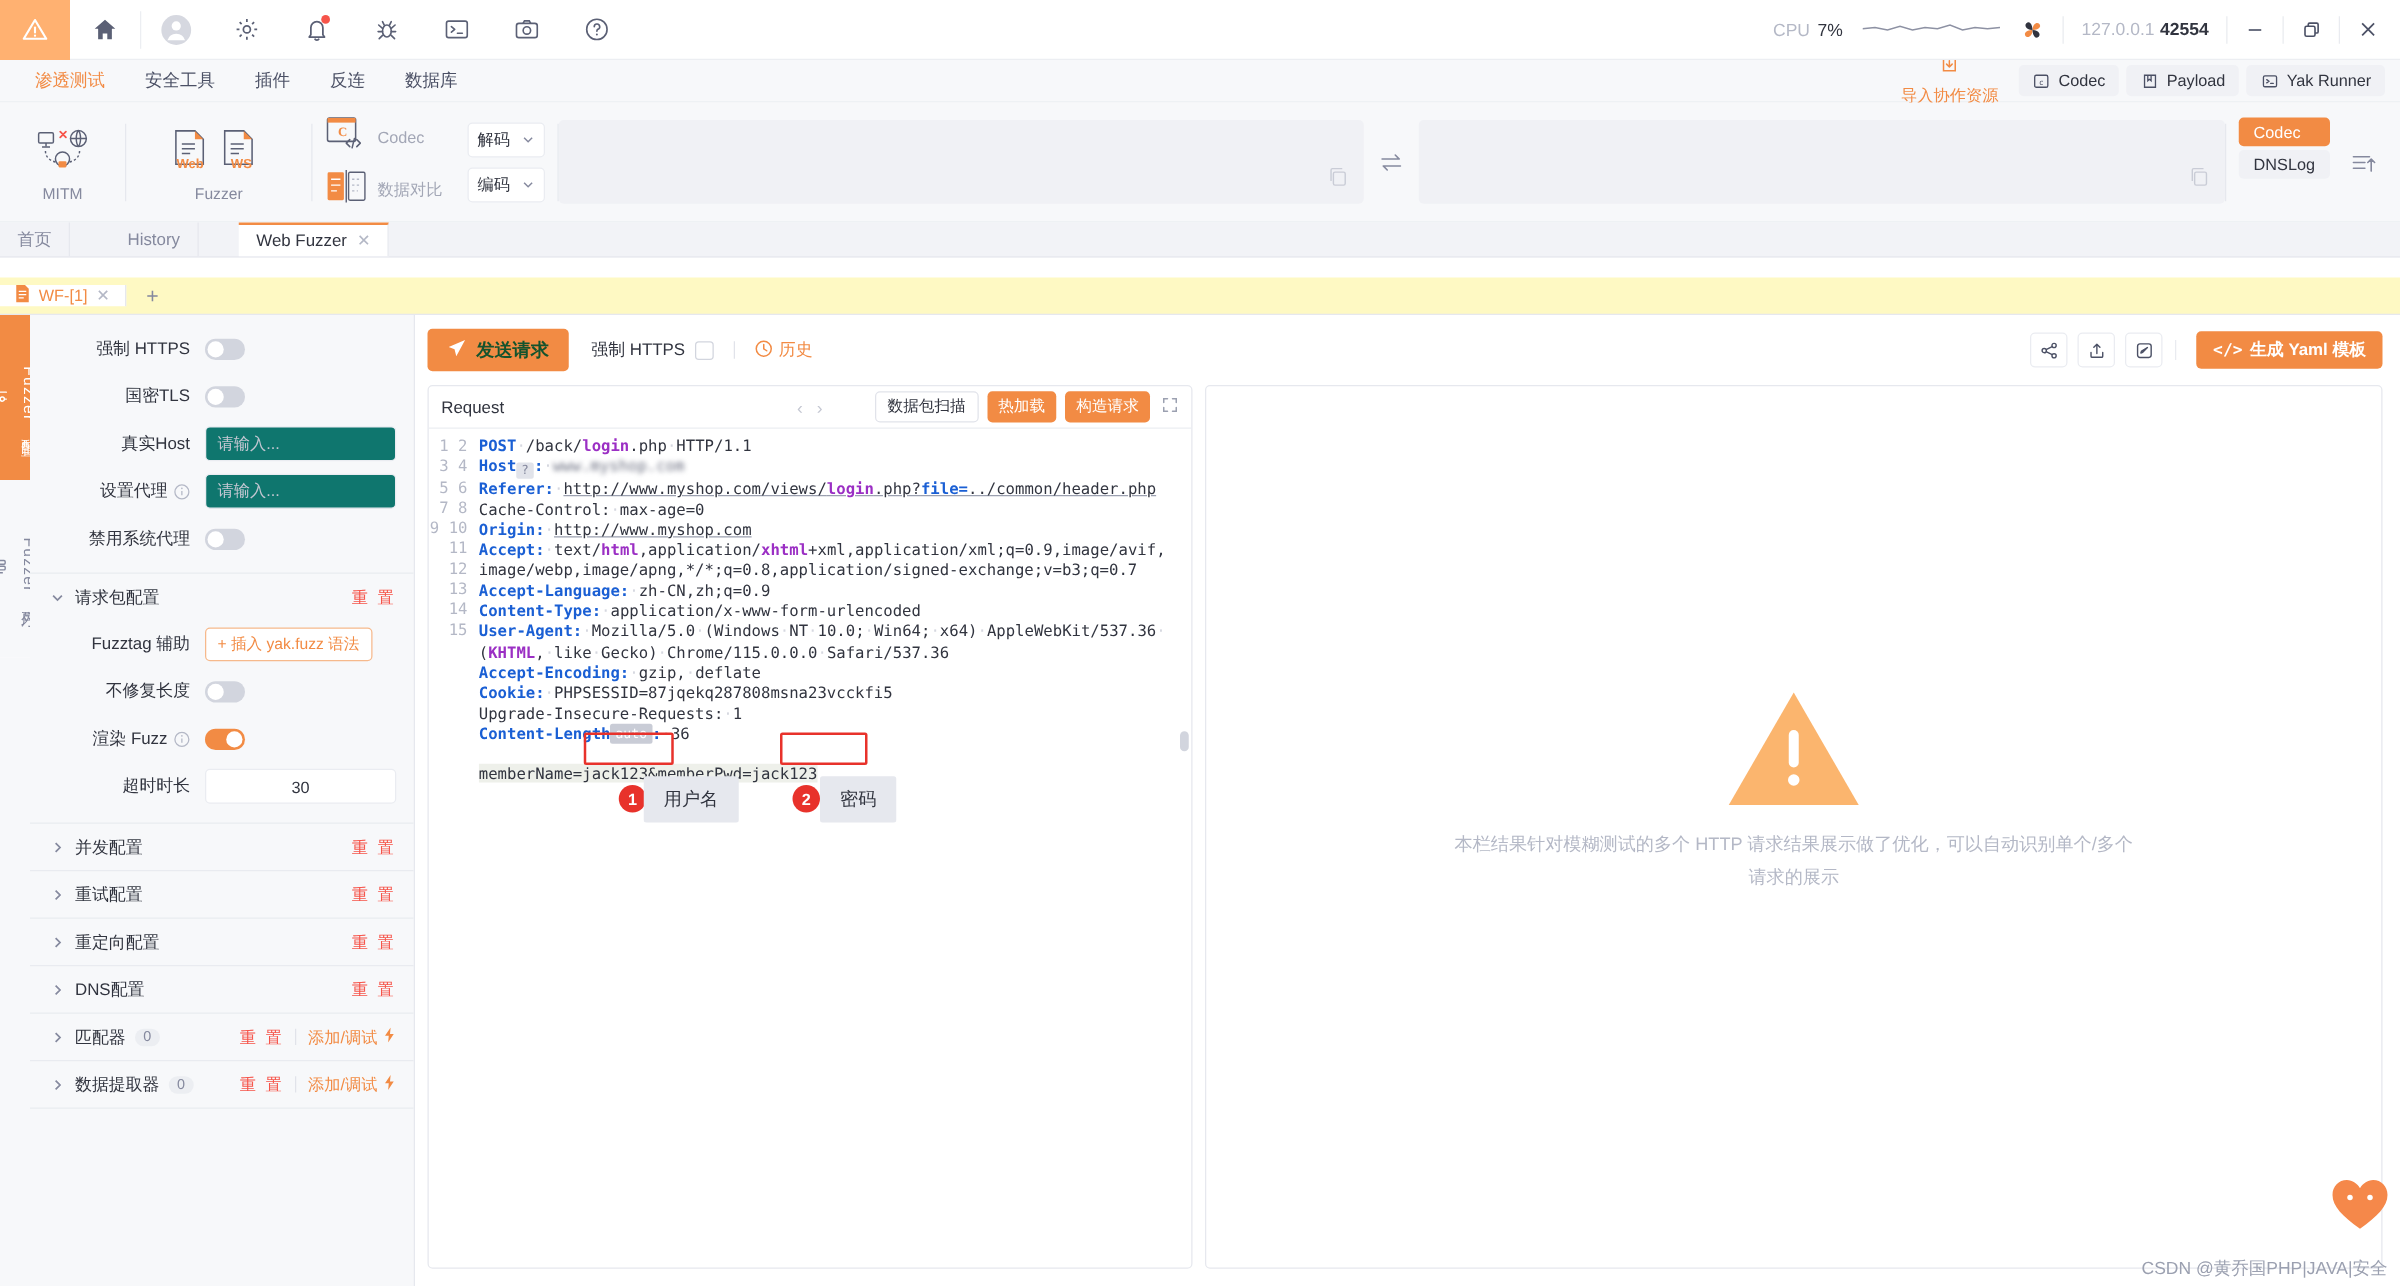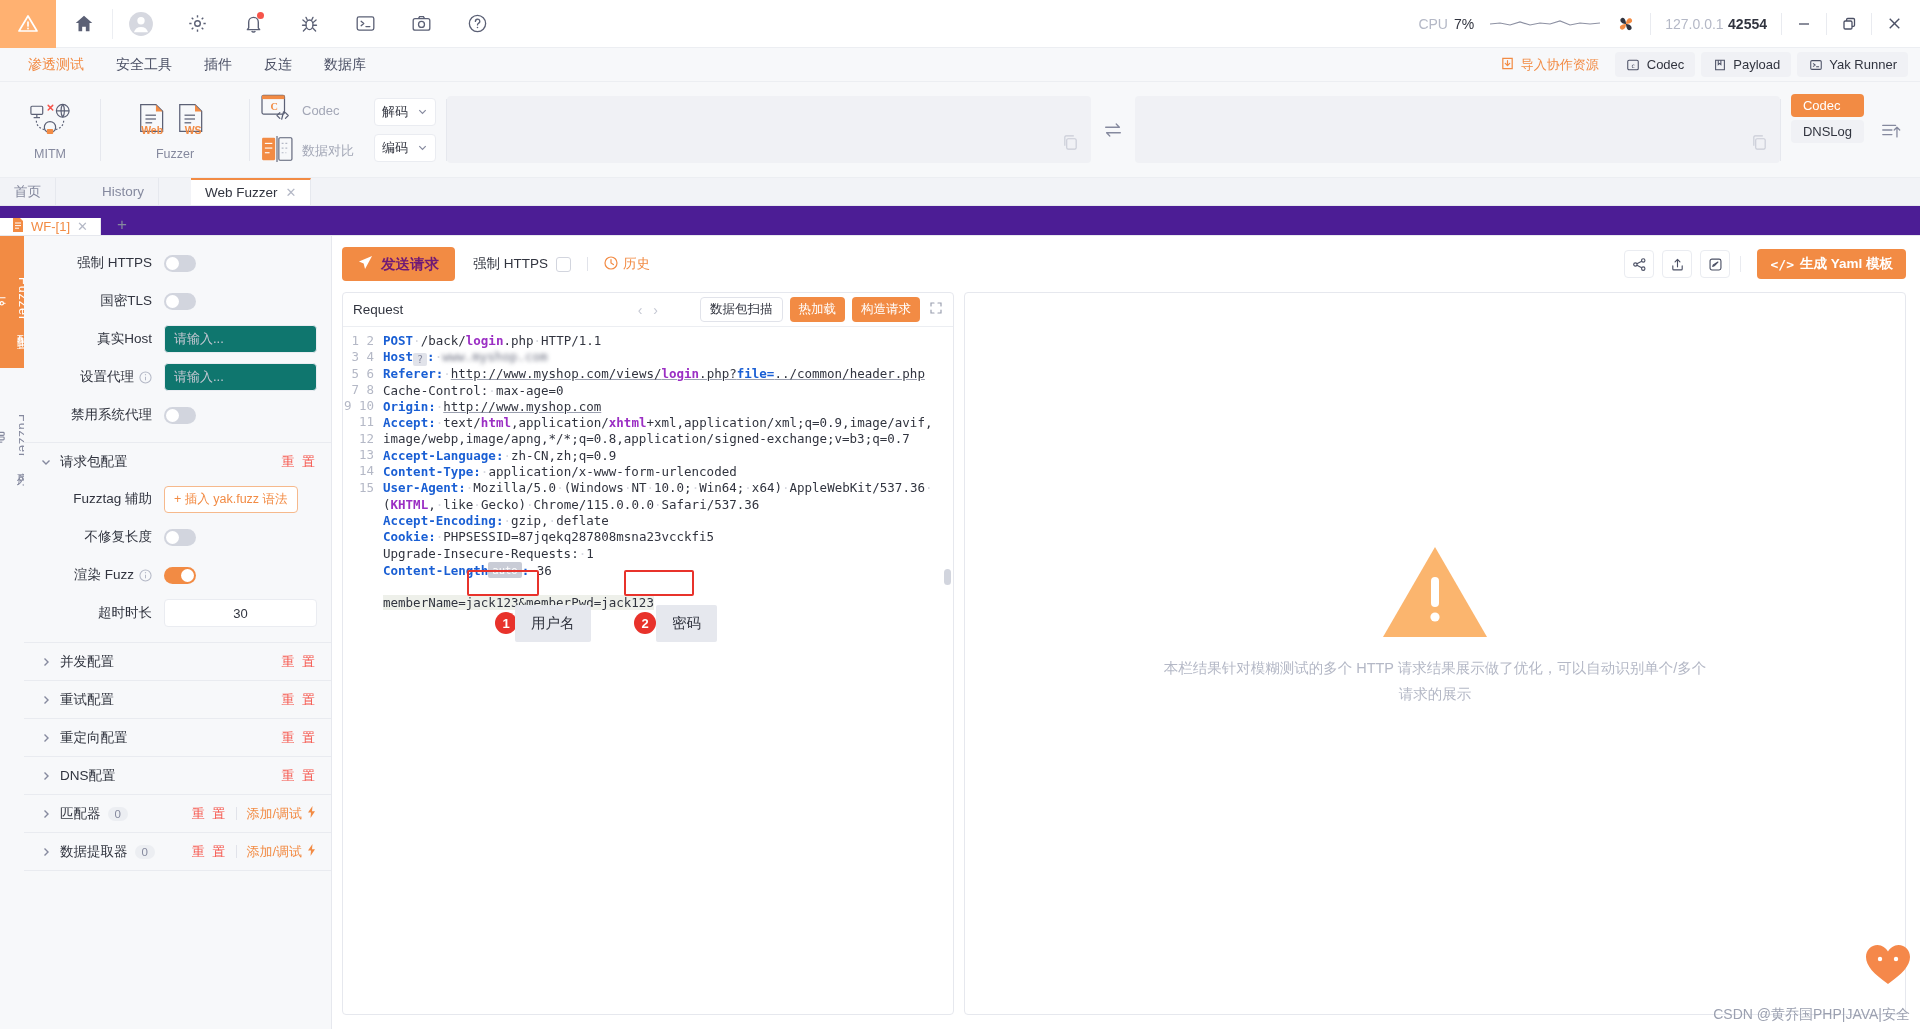--- a/index.html
+++ b/index.html
@@ -51,21 +51,21 @@
   .menubar {
     height: 34px; flex: 0 0 34px; display: flex; align-items: center;
     background: #f7f8fa; border-bottom: 1px solid #eceef2; padding-left: 12px;
   }
   .menu-item {
     font-size: 14px; color: #4b5065; padding: 0 16px; height: 34px;
     display: flex; align-items: center;
   }
   .menu-item.active { color: #f28b44; }
   .menubar-right { margin-left: auto; display: flex; align-items: center; gap: 6px; padding-right: 12px; }
-  .import-btn { display: flex; align-items: center; gap: 6px; font-size: 13px; color: #f28b44; padding: 0 10px; }
+  .import-btn { display: flex; align-items: center; gap: 6px; font-size: 13px; color: #f28b44; padding: 0 10px; flex-direction: column; }
   .mini-btn {
     display: flex; align-items: center; gap: 6px; font-size: 13px; color: #31343f;
     background: #f0f1f5; border-radius: 4px; padding: 5px 11px;
   }
   .mini-ic { width: 15px; height: 15px; color: #4b5065; display: flex; align-items: center; justify-content: center; }
 
   
   .ribbon {
     height: 96px; flex: 0 0 96px; display: flex; align-items: stretch;
     background: #f7f8fa; border-bottom: 1px solid #eceef2;
@@ -104,22 +104,22 @@
   }
   .ptab {
     display: flex; align-items: center; padding: 0 14px; font-size: 13.5px;
     color: #85899e; border-right: 1px solid #e6e8ee; gap: 8px;
   }
   .ptab.active { background: #fff; color: #31343f; border-top: 2px solid #f28b44; }
   .x-ic { color: #b4b8c6; font-size: 13px; }
 
   
   .subtabs {
-    height: 30px; flex: 0 0 30px; display: flex; align-items: flex-end;
-    background: #4c1d95; border-bottom: 1px solid #e6e8ee;
+    height: 30px; flex: 0 0 30px; display: flex; align-items: center;
+    background: #fef9c3; border-bottom: 1px solid #e6e8ee; margin-top: 16px;
   }
   .stab {
     display: flex; align-items: center; gap: 7px; padding: 0 12px; font-size: 13px;
     background: #fff; color: #f28b44; border-right: 1px solid #e6e8ee;
   }
   .stab-add { display: flex; align-items: center; padding: 0 16px; color: #85899e; font-size: 17px; }
 
   
   .body { flex: 1; display: flex; min-height: 0; background: #fff; }
 
@@ -180,21 +180,21 @@
   .sec-plain { border-top: 1px solid #e9ebf0; }
   .inline-btn {
     border: 1px solid #f6b98c; color: #f28b44; background: #fff; border-radius: 4px;
     font-size: 12.5px; padding: 4px 9px;
   }
 
   
   .main { flex: 1; display: flex; flex-direction: column; min-width: 0; background: #fff; }
   .main-toolbar { height: 56px; flex: 0 0 56px; display: flex; align-items: center; padding: 0 14px 0 10px; }
   .send-btn {
-    background: #f28b44; color: #701a75; border-radius: 4px; height: 34px; padding: 0 16px;
+    background: #f28b44; color: #14532d; border-radius: 4px; height: 34px; padding: 0 16px;
     display: flex; align-items: center; gap: 8px; font-size: 14.5px; font-weight: 600;
   }
   .chk-wrap { display: flex; align-items: center; gap: 8px; margin-left: 18px; font-size: 13.5px; color: #31343f; }
   .chkbox { width: 15px; height: 15px; border: 1px solid #d2d5de; border-radius: 3px; background: #fff; }
   .hist-link { display: flex; align-items: center; gap: 5px; color: #f28b44; font-size: 13.5px; margin-left: 16px; }
   .tb-right-icons { margin-left: auto; display: flex; align-items: center; gap: 8px; }
   .ic-btn {
     width: 30px; height: 28px; border: 1px solid #eaecf1; border-radius: 4px; background: #fff;
     display: flex; align-items: center; justify-content: center; color: #4b5065;
   }

